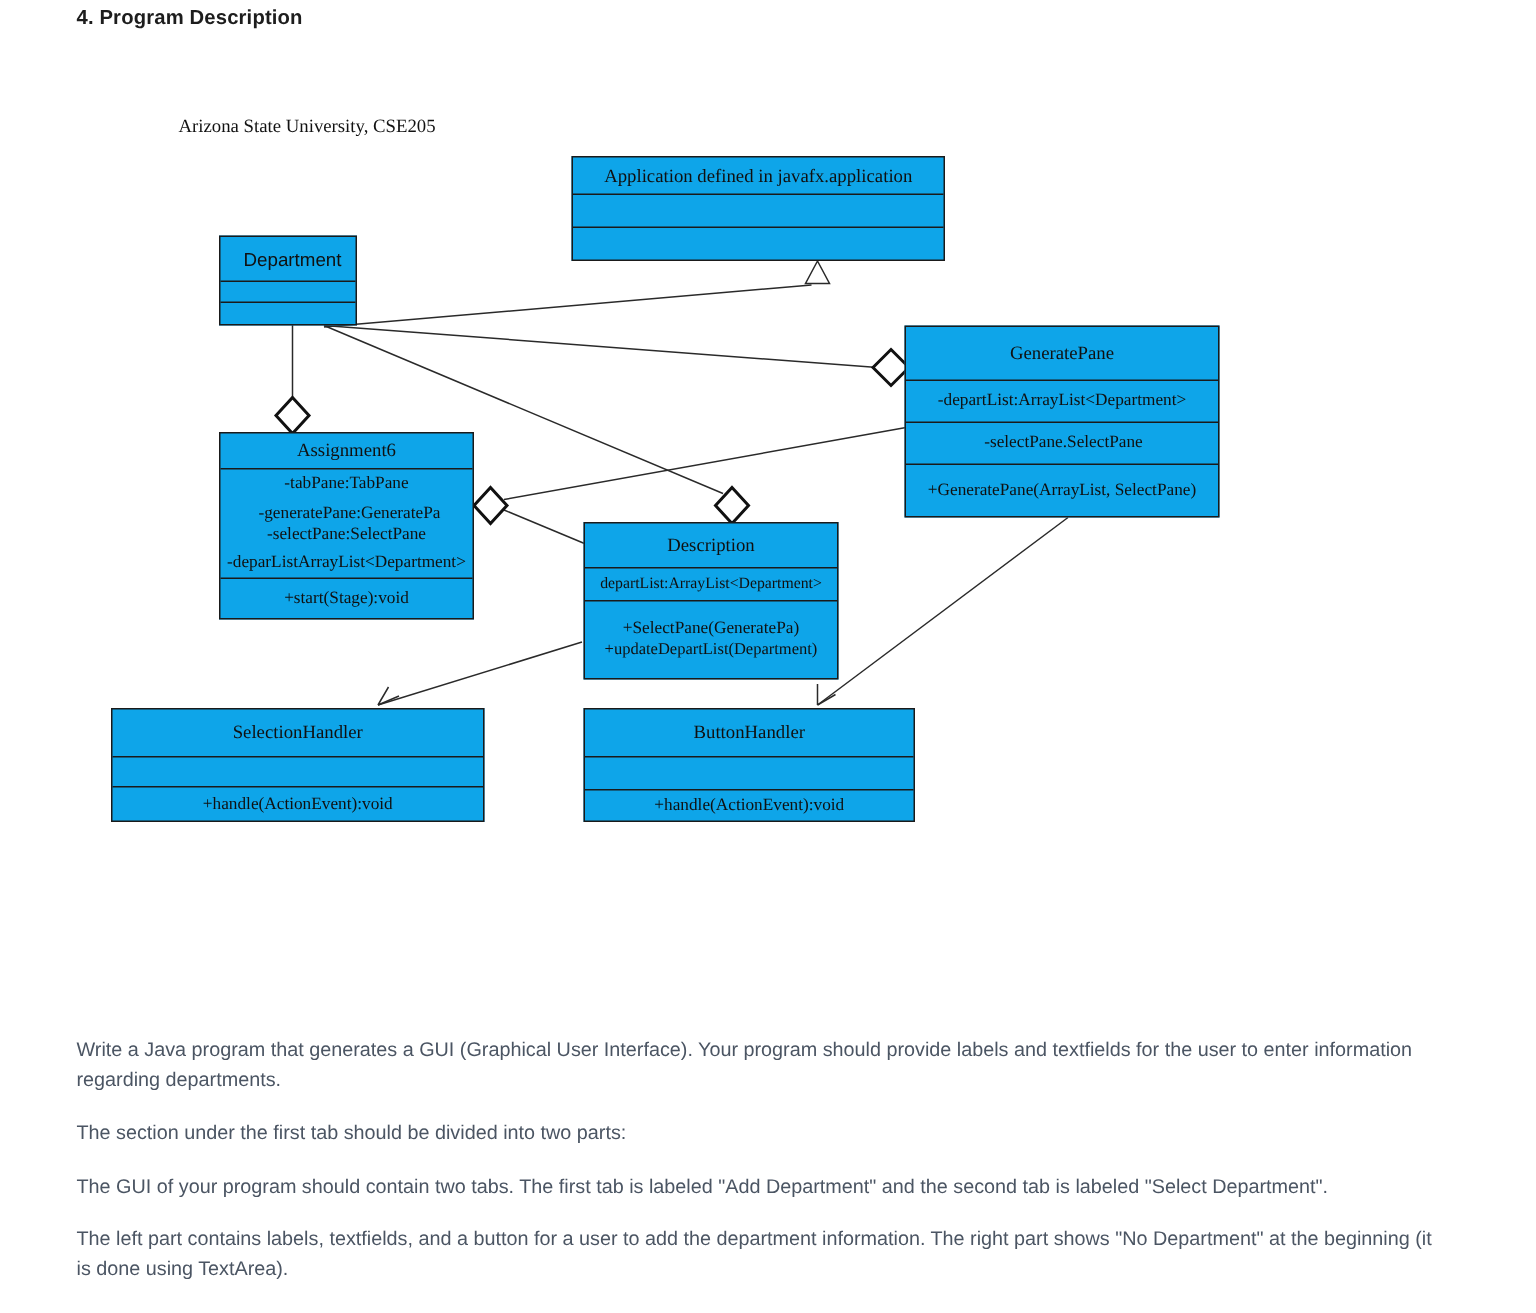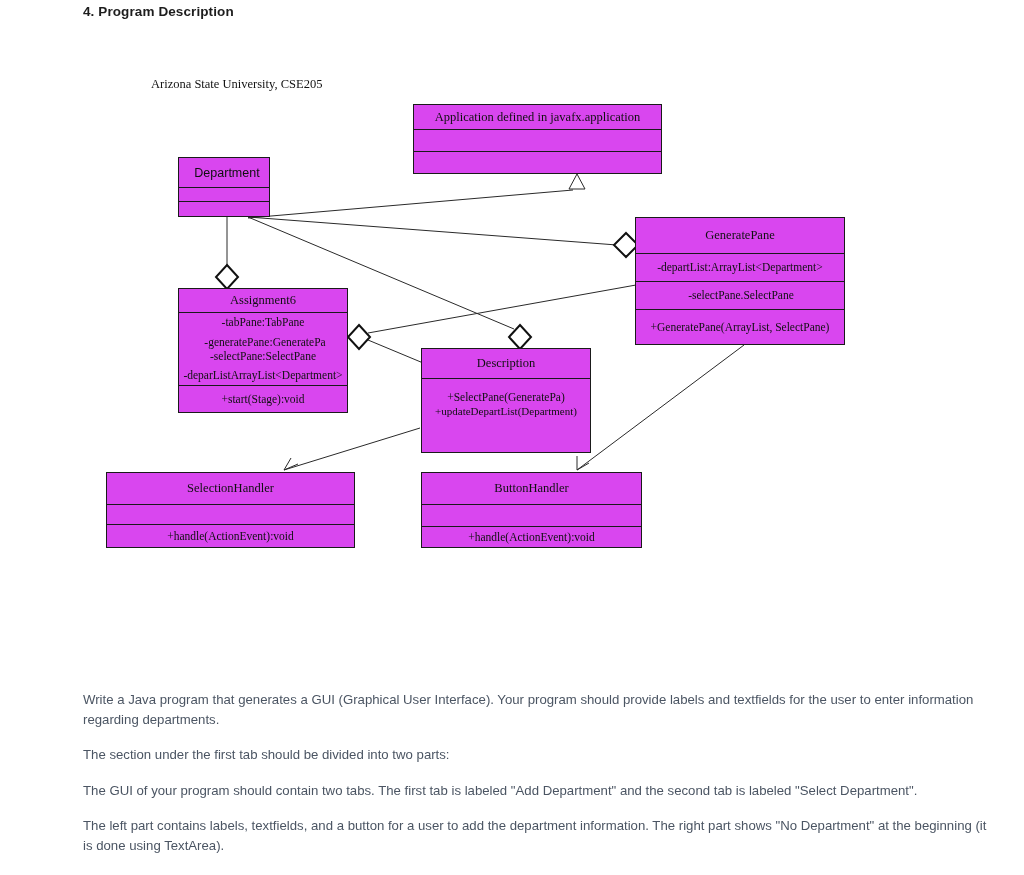--- a/index.html
+++ b/index.html
@@ -5,21 +5,21 @@
 <style>
   html,body{margin:0;padding:0;}
   body{
     width:1024px;height:875px;
     background:#ffffff;
     font-family:"Liberation Sans", sans-serif;
     position:relative;
     overflow:hidden;
     -webkit-font-smoothing:antialiased;
   }
-  #page{position:absolute;inset:0;width:907px;height:875px;margin-left:32px;}
+  #page{position:absolute;inset:0;width:907px;height:875px;}
 
   
   .section-heading{
     position:absolute;left:51px;top:4px;
     font-family:"Liberation Sans", sans-serif;
     font-size:13.5px;font-weight:bold;color:#1d1d1d;
     letter-spacing:.1px;
   }
 
   
@@ -29,21 +29,21 @@
   .uml-caption{
     position:absolute;
     font-family:"Liberation Serif", serif;
     font-size:12.5px;color:#121212;
     white-space:nowrap;
   }
 
   .uml-box{
     position:absolute;
     border:1px solid #1a1a1a;
-    background:#d946ef;
+    background:#0ea5e9;
     box-sizing:border-box;
     font-family:"Liberation Serif", serif;
     color:#101010;
   }
   .uml-box .sec{
     box-sizing:border-box;
     border-bottom:1px solid #1a1a1a;
     display:flex;flex-direction:column;justify-content:center;
     overflow:hidden;
   }
@@ -162,20 +162,23 @@
       </div>
       <div class="sec last" style="height:34px;">
         <div class="row c">+GeneratePane(ArrayList, SelectPane)</div>
       </div>
     </div>
 
     <div class="uml-box" style="left:389px;top:348px;width:170px;height:105px;">
       <div class="sec" style="height:30px;">
         <div class="title">Description</div>
       </div>
+      <div class="sec" style="height:22px;">
+        <div class="row l" style="font-size:10.5px;">departList:ArrayList&lt;Department&gt;</div>
+      </div>
       <div class="sec last" style="height:51px;padding:3px 0;">
         <div class="row c">+SelectPane(GeneratePa)</div>
         <div class="row c" style="font-size:11px;">+updateDepartList(Department)</div>
       </div>
     </div>
 
     <div class="uml-box" style="left:74px;top:472px;width:249px;height:76px;">
       <div class="sec" style="height:32px;">
         <div class="title">SelectionHandler</div>
       </div>

